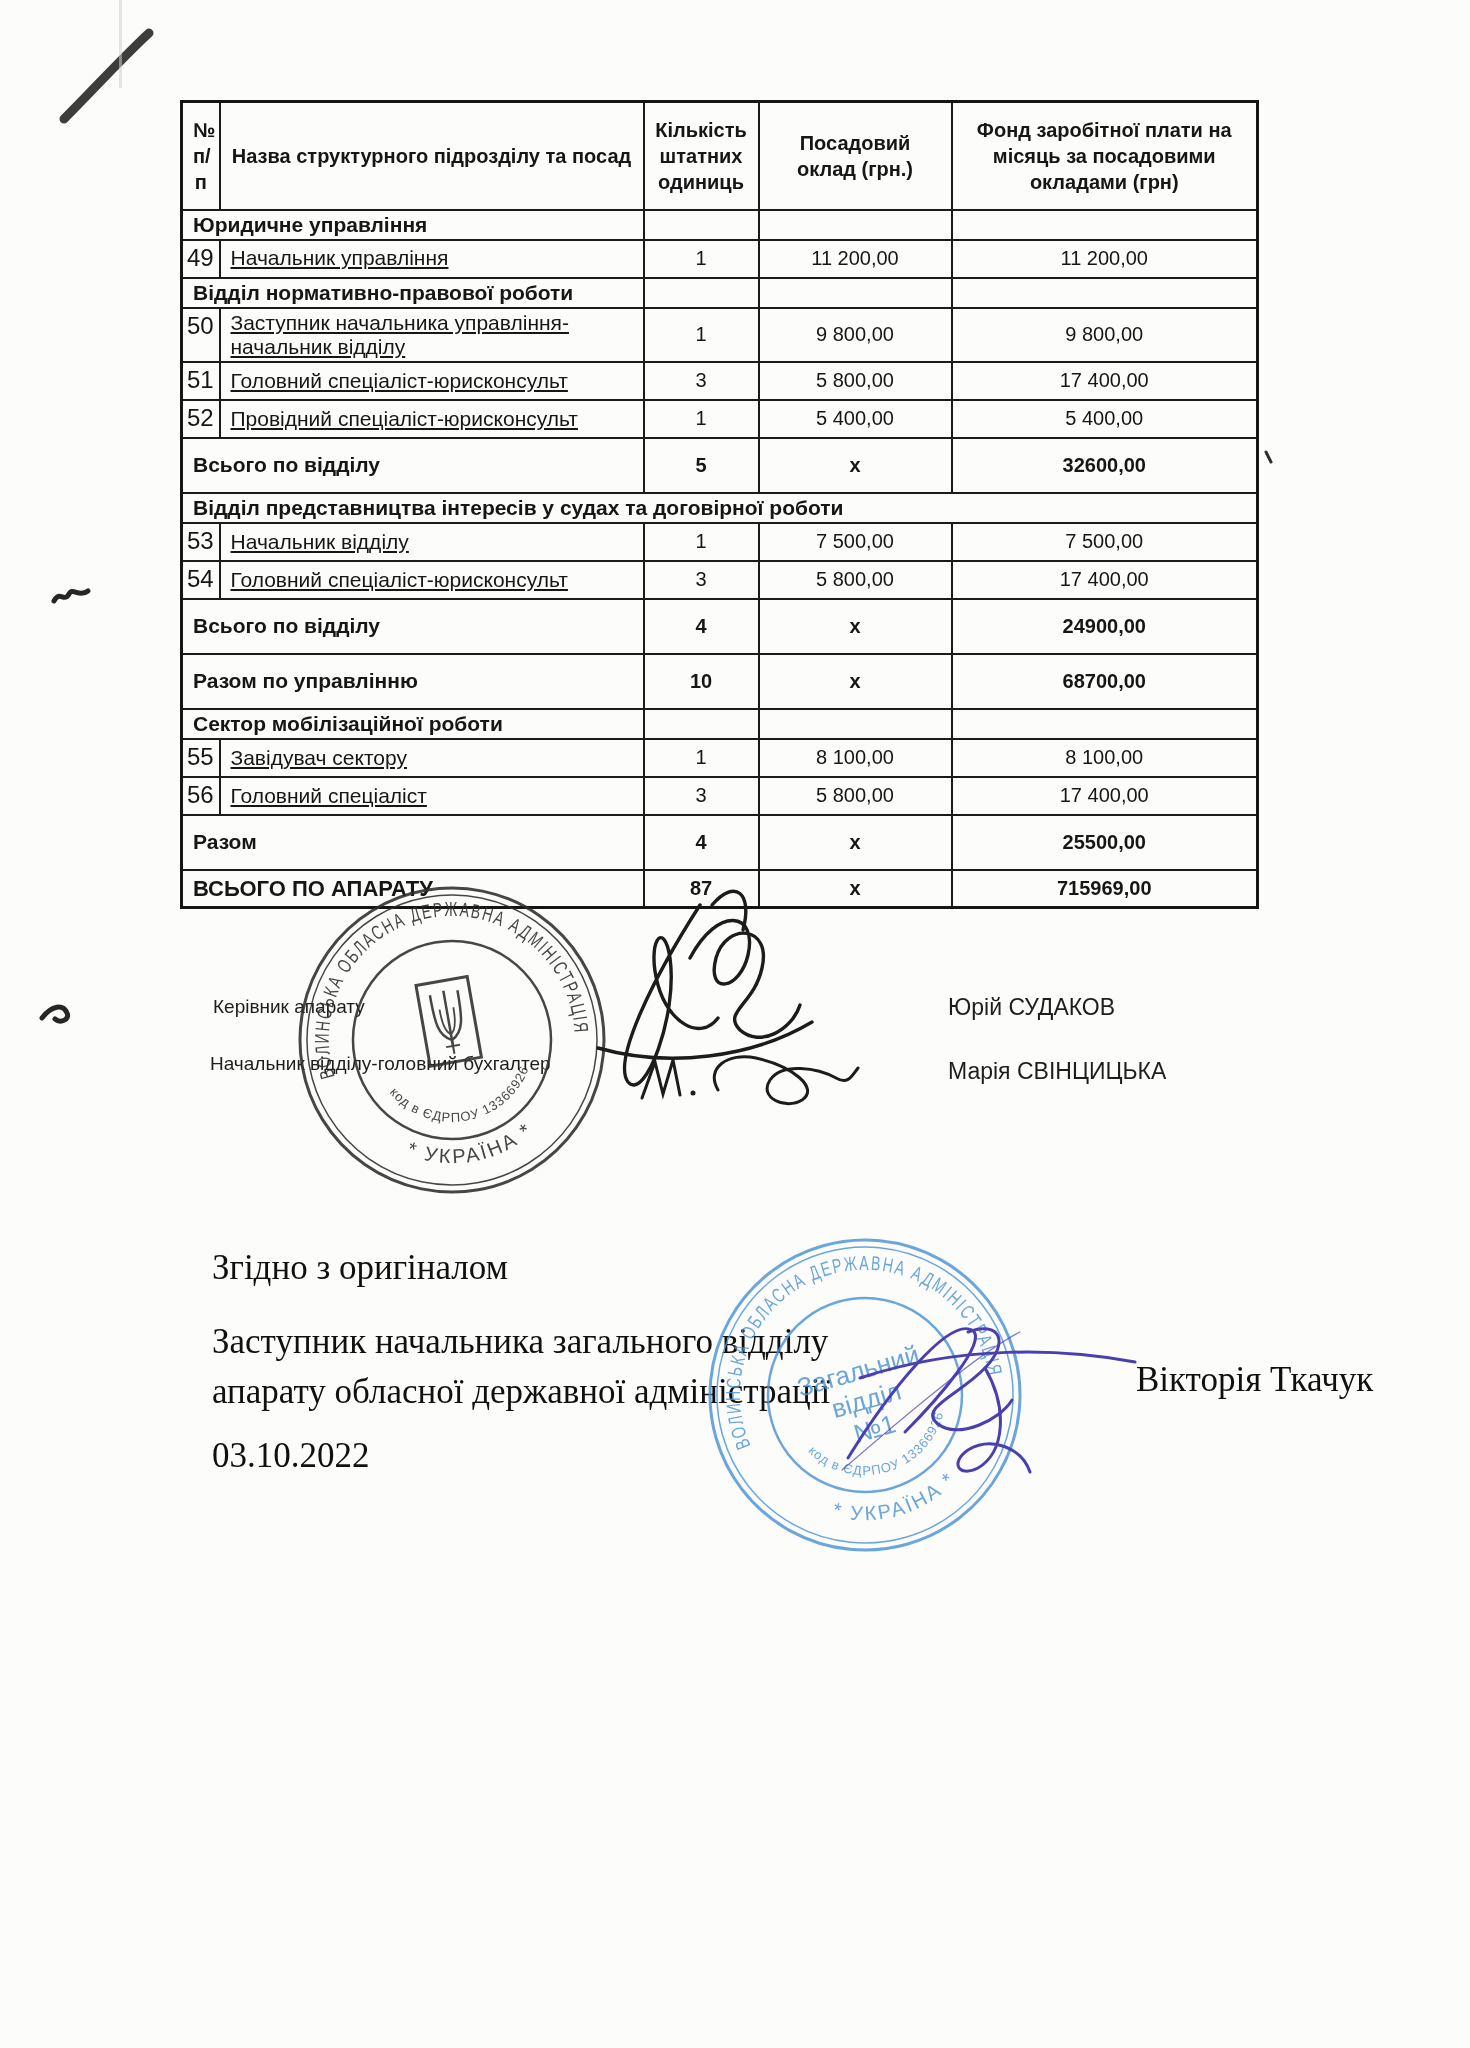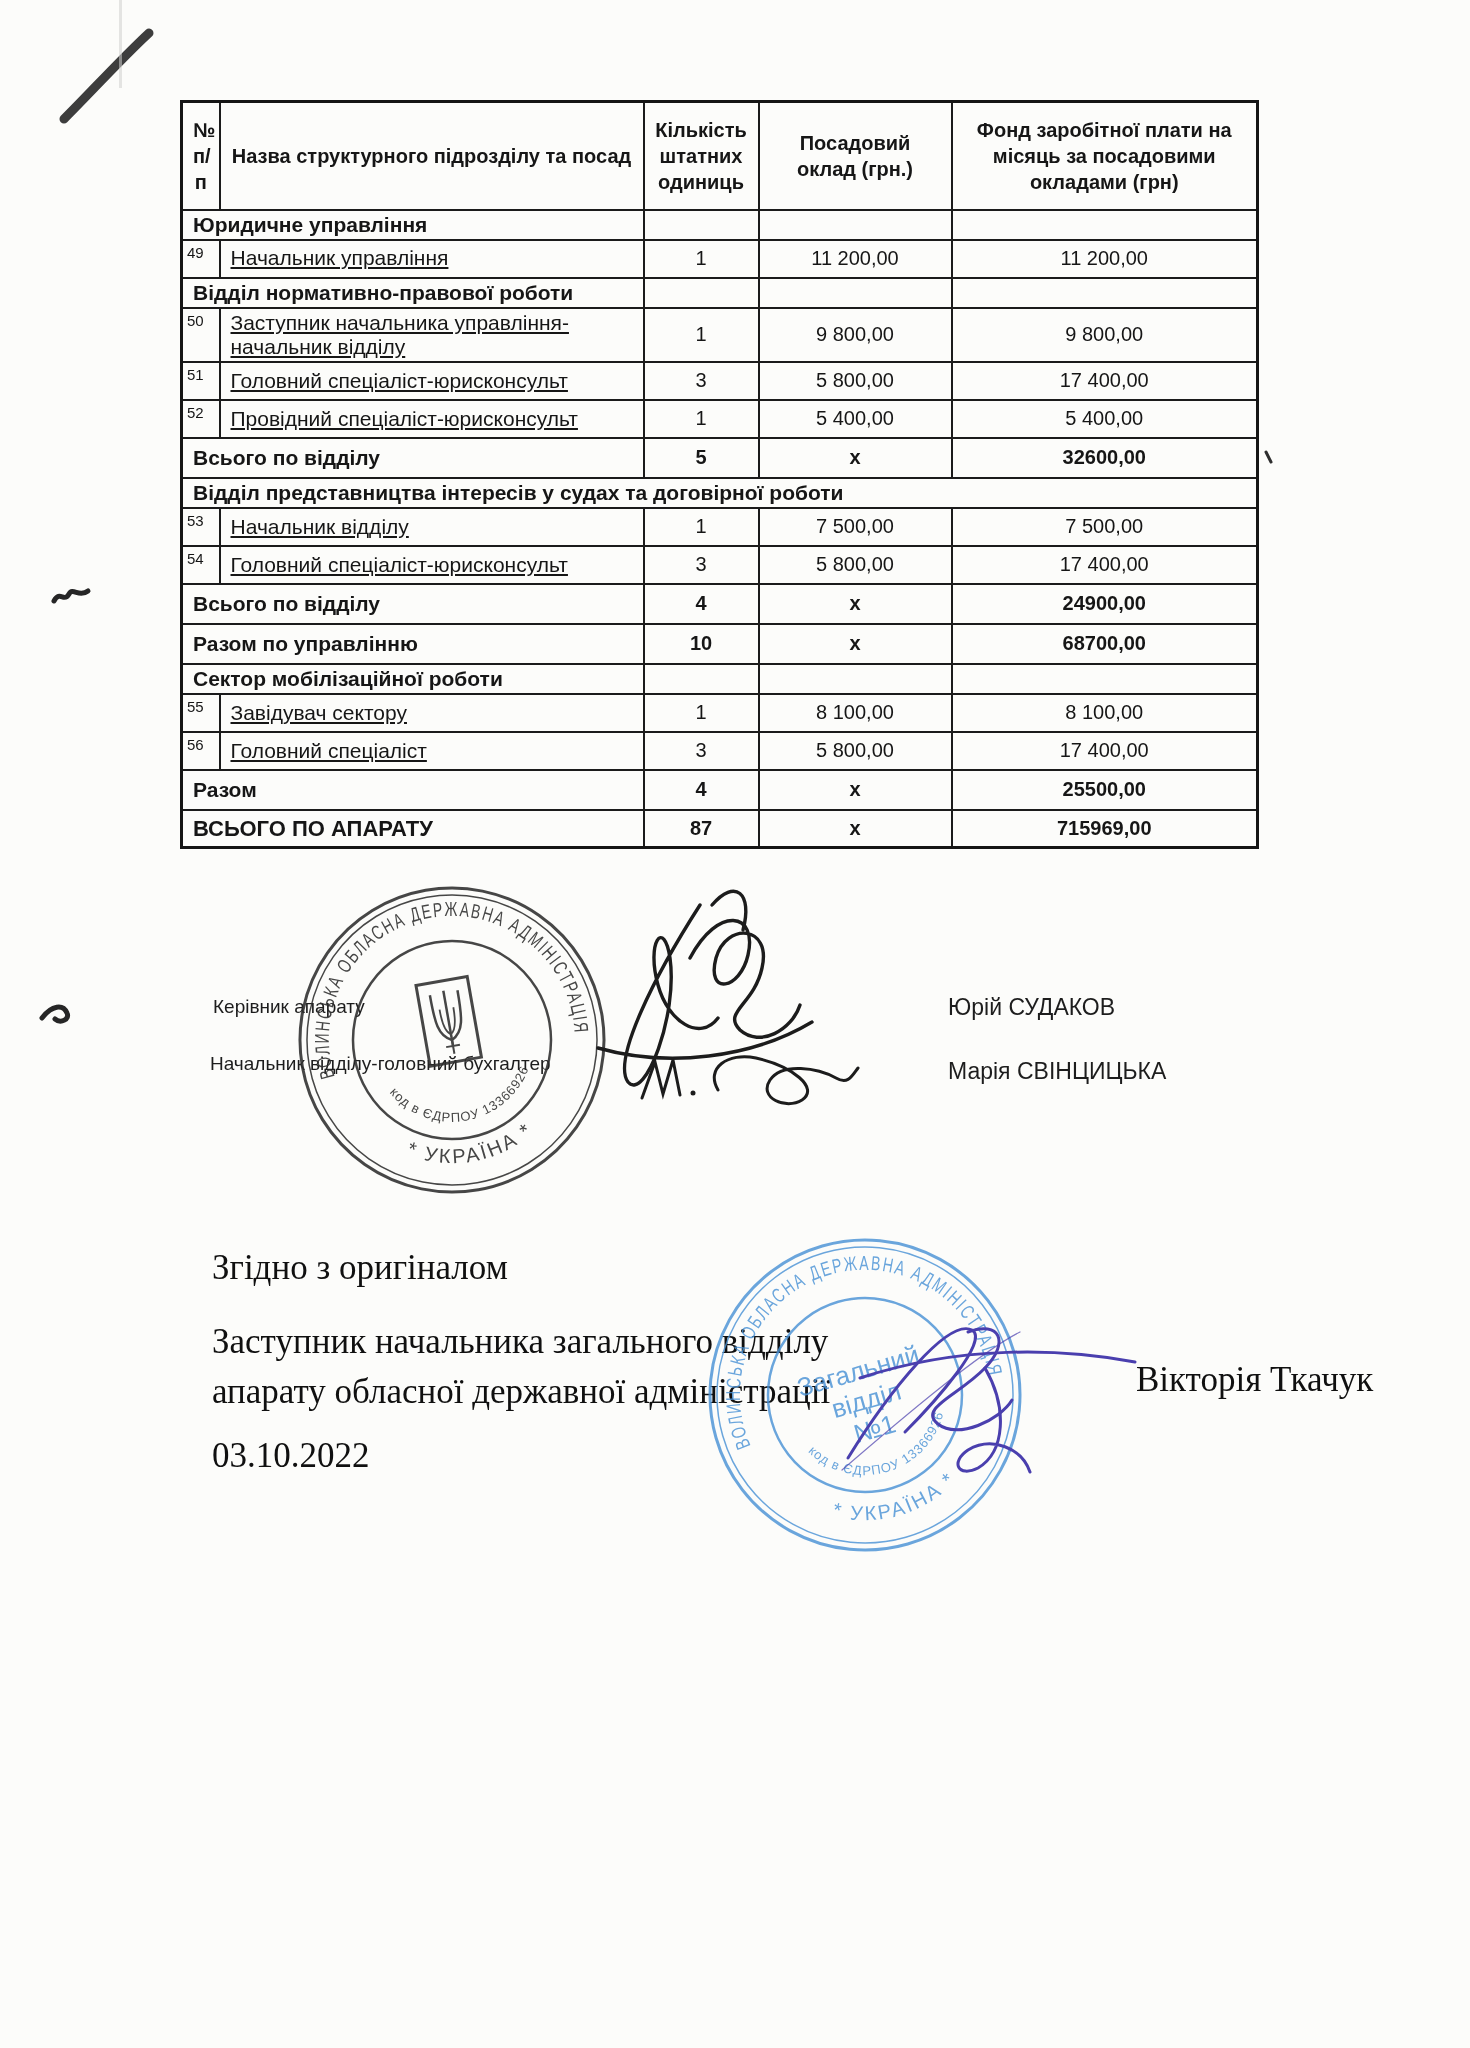--- a/index.html
+++ b/index.html
@@ -15,27 +15,27 @@
     border-collapse:collapse; table-layout:fixed;
     border:3px solid #151515;
   }
   .staff-table th, .staff-table td {
     border:2px solid #1b1b1b; overflow:hidden;
   }
   .staff-table th {
     height:108px; font-size:20px; font-weight:bold;
     text-align:center; vertical-align:middle; padding:4px 10px; line-height:1.3;
   }
-  .c-num  { font-size:15px; text-align:left; vertical-align:top; padding:3px 16px 0 4px; }
+  .c-num  { font-size:24px; text-align:left; vertical-align:top; padding:3px 16px 0 4px; }
   .c-name { font-size:21px; text-align:left; vertical-align:middle; padding:2px 10px; line-height:1.15;text-decoration:underline; }
   .c-sec  { font-size:21px; font-weight:bold; text-align:left; vertical-align:middle; padding:2px 10px; }
   .c-count,.c-sal,.c-fund { font-size:20px; text-align:center; vertical-align:middle; padding:2px 6px; }
   .row-section  td { height:24px; }
   .row-position td { height:38px; }
-  .row-total    td { height:40px; font-weight:bold; }
+  .row-total    td { height:55px; font-weight:bold; }
   .row-grandtotal td { height:38px; font-weight:bold; }
   .row-grandtotal .c-sec { font-size:22px; }
   
   .sig-label { position:absolute; font-size:19px; color:#1d1d1d; white-space:nowrap; }
   .sig-name  { position:absolute; font-size:23px; color:#1d1d1d; white-space:nowrap; }
   
   .cert { position:absolute; font-family:"Liberation Serif", serif; font-size:35px; color:#101010; white-space:nowrap; }
   
   .overlay { position:absolute; left:0; top:0; width:1470px; height:2048px; pointer-events:none; }
   .stamp-ring-text { letter-spacing:2.5px; }

